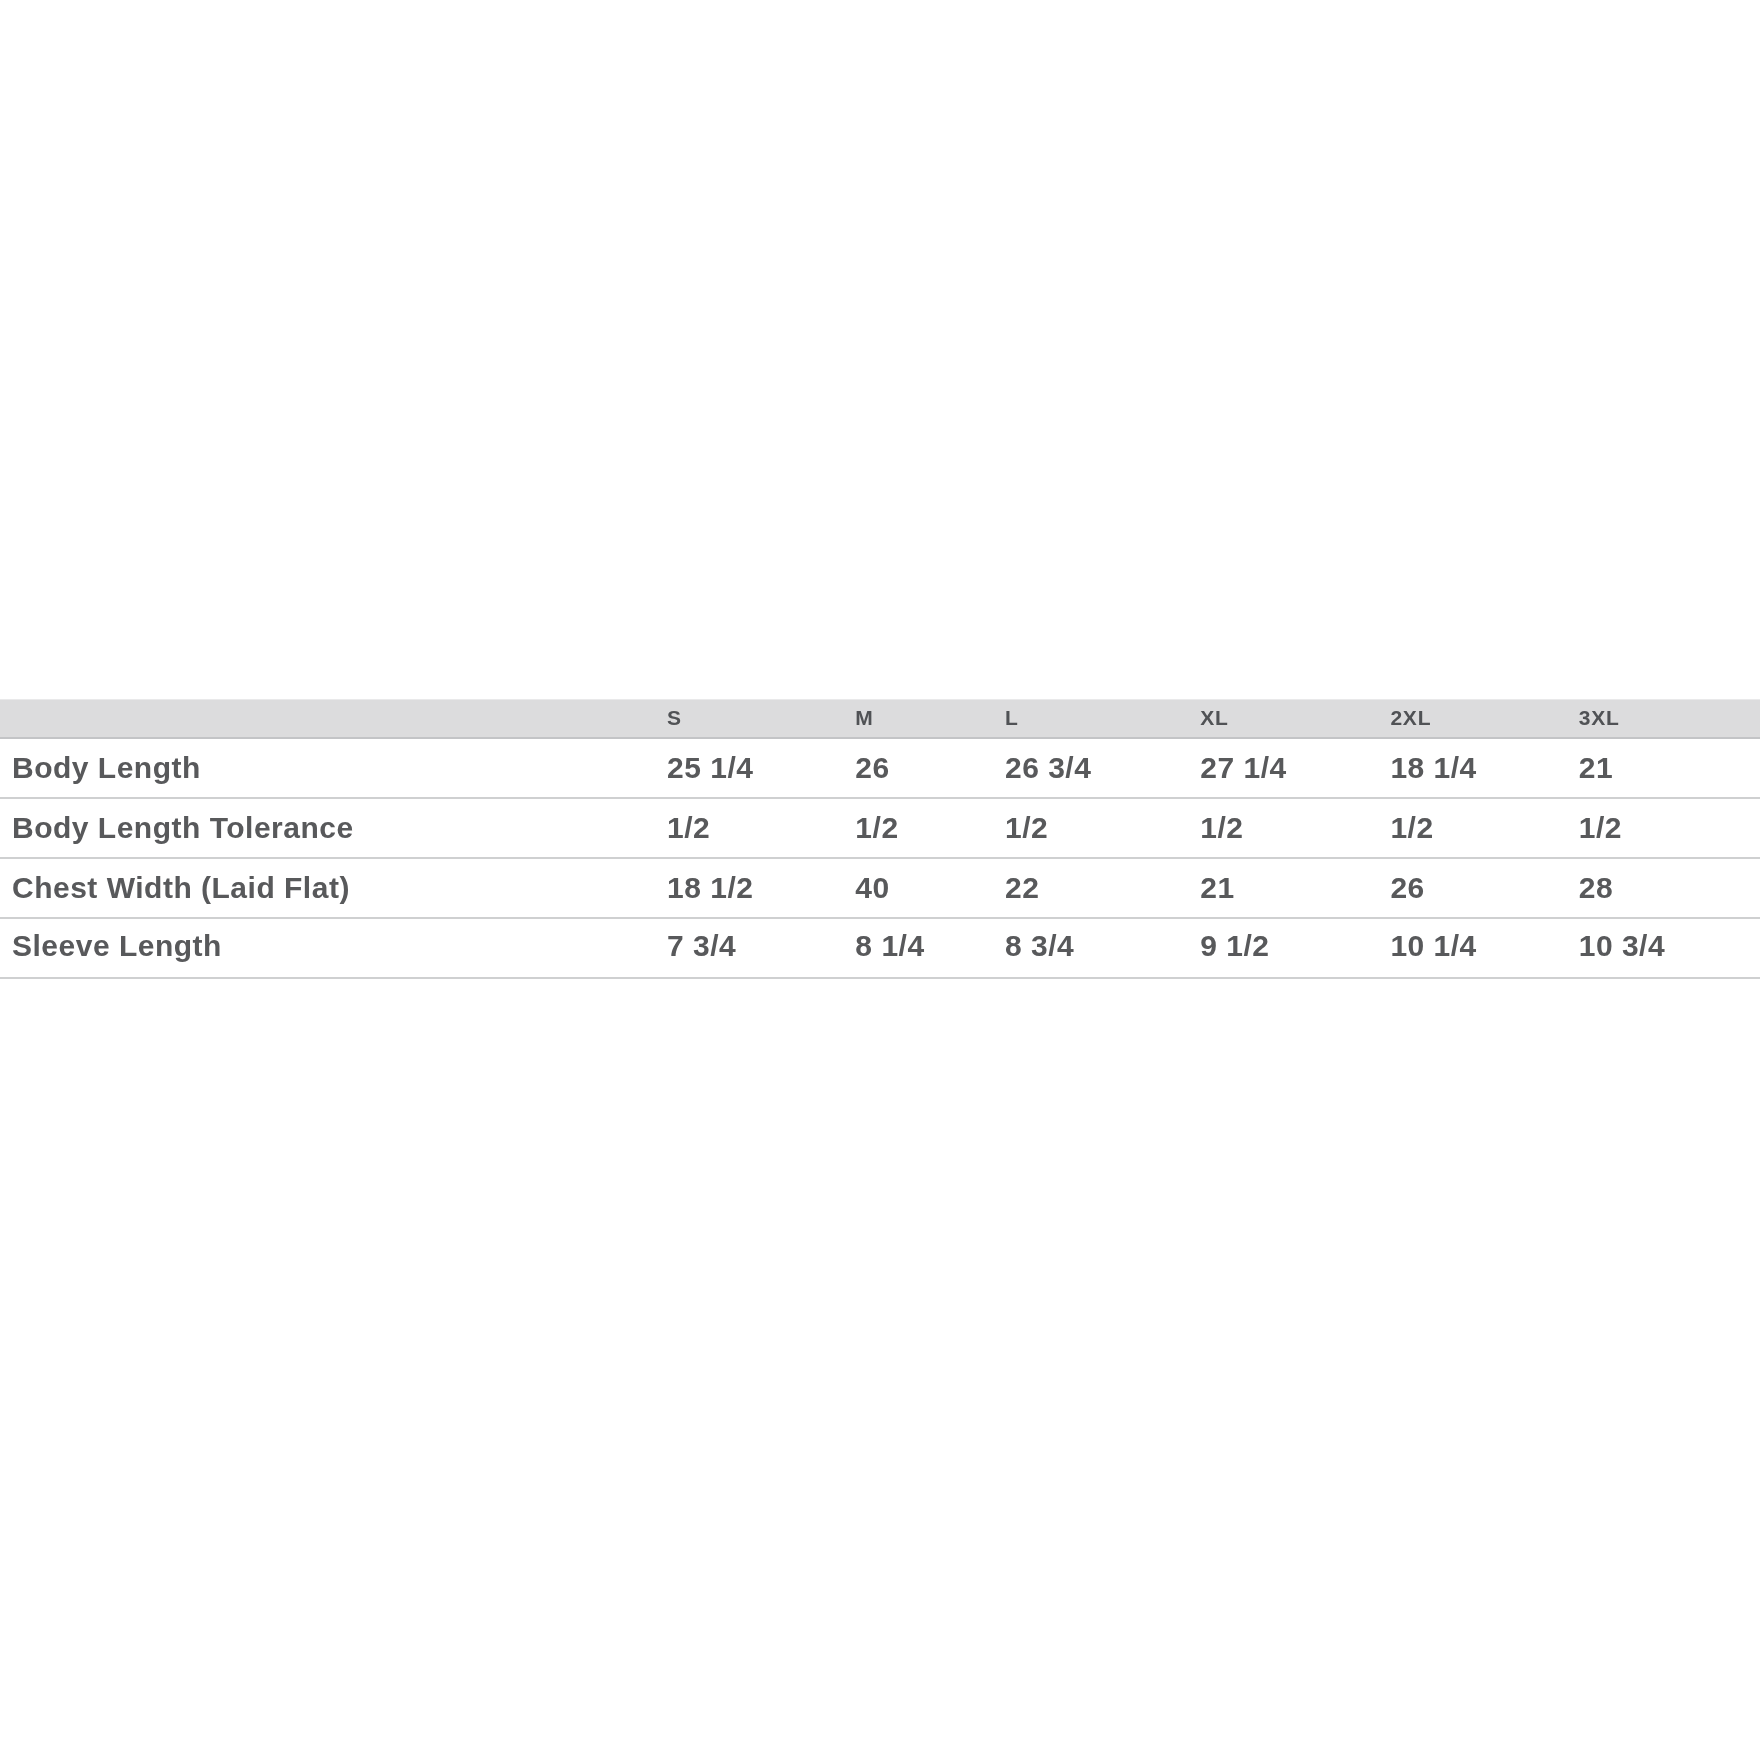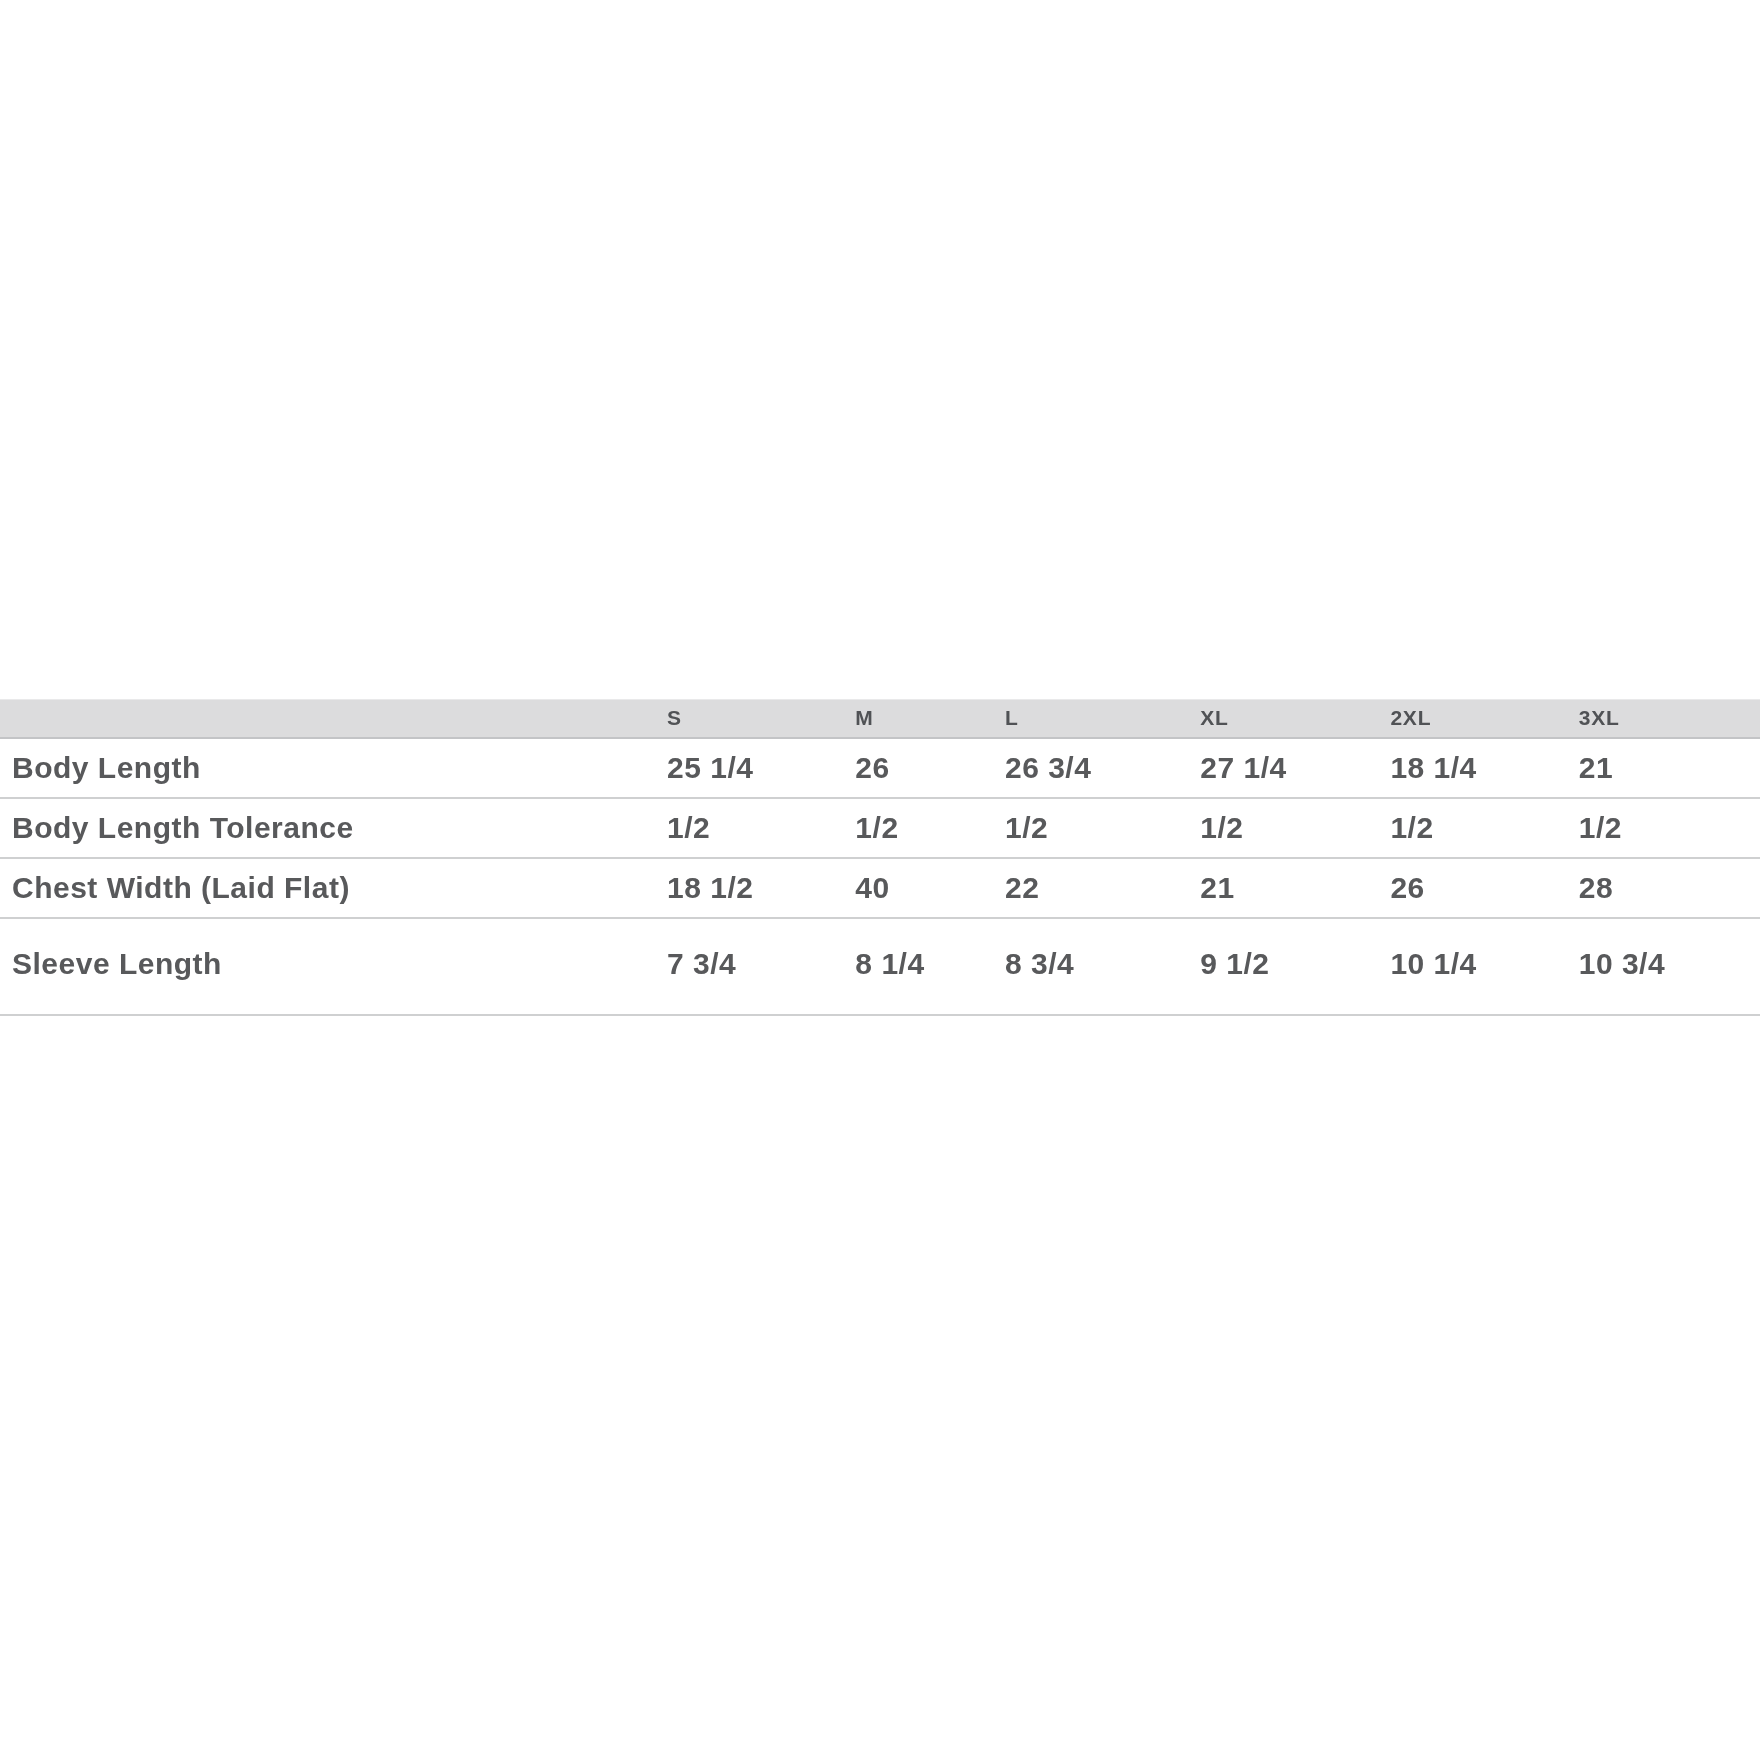--- a/index.html
+++ b/index.html
@@ -60,21 +60,21 @@
     color: var(--cell-text);
     text-align: left;
     padding: 0;
     vertical-align: middle;
     border-bottom: 2px solid var(--row-border);
     white-space: nowrap;
     overflow: hidden;
   }
   th.label, td.label { padding-left: 12px; }
   tbody tr:last-child td {
-    height: 97px;
+    height: 60px;
     padding-bottom: 4px;
   }
   tbody tr:last-child td.label { padding-left: 12px; }
 </style>
 </head>
 <body>
 
 <div class="chart-wrap">
   <table>
     <colgroup id="cols">

